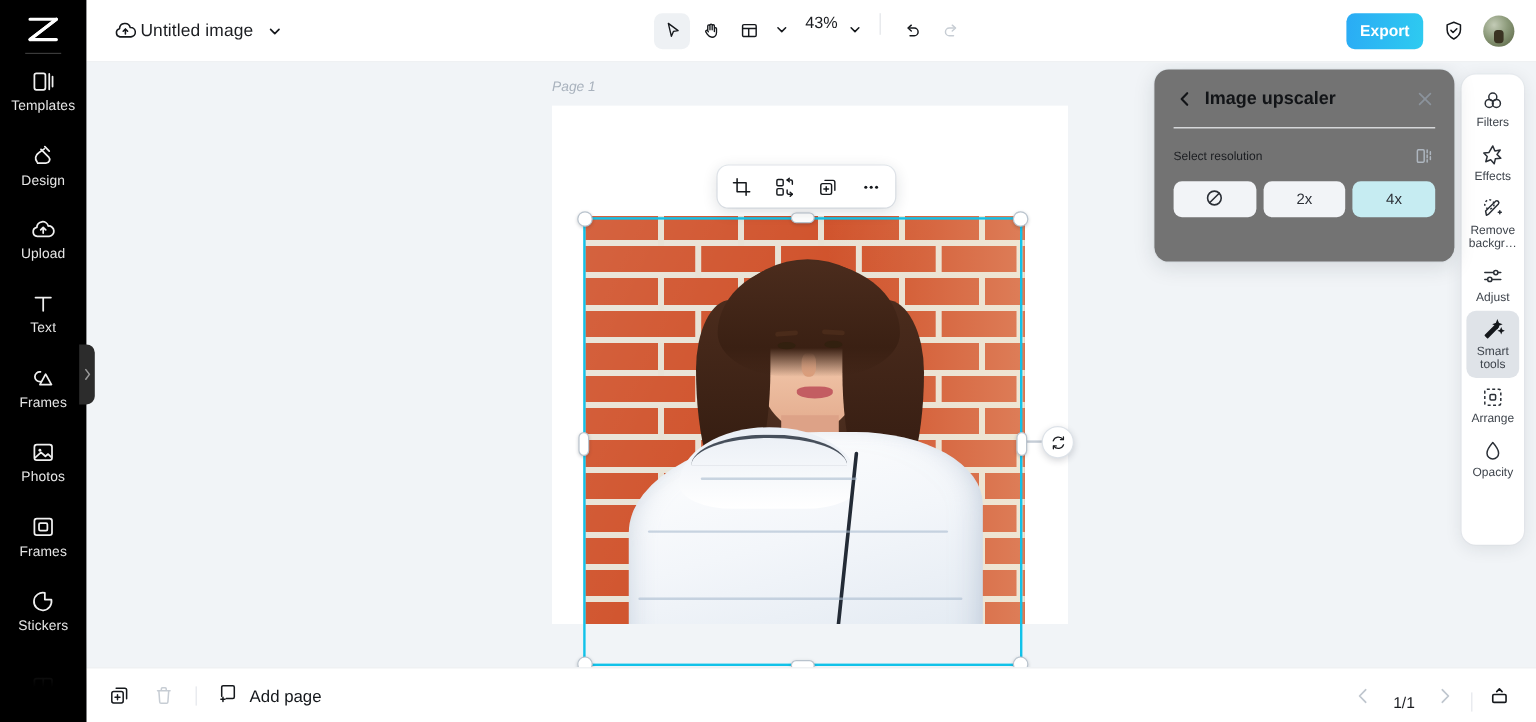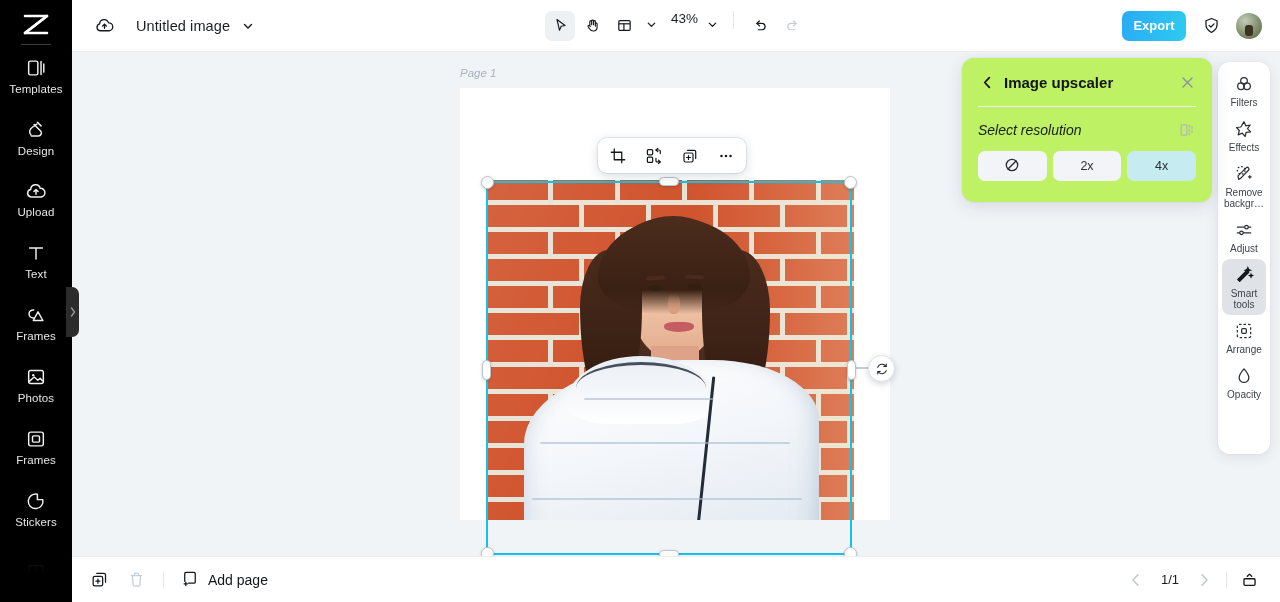--- a/index.html
+++ b/index.html
@@ -44,21 +44,21 @@
 
   
   #topbar {
     position: absolute; left: 72px; top: 0; right: 0; height: 52px;
     background: #fff; border-bottom: 1px solid #eceef1; z-index: 30;
     display: flex; align-items: center;
   }
   #tb-left { display: flex; align-items: center; gap: 0; padding-left: 19px; }
   #tb-cloud { width: 26px; height: 26px; display: flex; align-items: center; justify-content: center; cursor: pointer; }
   #doc-title {
-    font-size: 14.5px; color: #1b1d21; margin-left: 19px; letter-spacing: .1px;
+    font-size: 14.5px; color: #1b1d21; letter-spacing: .1px;
     cursor: text;
   }
   #doc-caret { margin-left: 12px; display: flex; align-items: center; cursor: pointer; }
 
   #tb-center {
     position: absolute; left: 50%; transform: translateX(-50%);
     display: flex; align-items: flex-start; gap: 2px;
   }
   .tb-btn {
     width: 30px; height: 30px; border-radius: 7px; border: none; background: transparent;
@@ -253,33 +253,33 @@
     box-shadow: 0 3px 12px rgba(25,35,50,.16), 0 0 0 1px rgba(230,234,239,.9);
     display:flex; align-items:center; gap:12px; z-index:14;
   }
   .ctx-btn {
     width:24px; height:24px; border:none; background:transparent; cursor:pointer;
     display:flex; align-items:center; justify-content:center;
   }
 
   
   #upscaler {
-    position:absolute; left:962px; top:58px; width:250px; height:144px;
-    background:#bef264; border-radius:12px;
+    position:absolute; left:962px; top:58px; width:250px; height:160px;
+    background:#737373; border-radius:12px;
     box-shadow: 0 4px 18px rgba(25,35,50,.13), 0 0 0 1px rgba(232,236,241,.9);
     z-index:20;
   }
   #up-head { height:48px; display:flex; align-items:center; padding: 0 16px; }
   #up-back { width:18px; height:18px; display:flex; align-items:center; justify-content:center; cursor:pointer; }
   #up-title { font-size:15px; font-weight:700; color:#121417; margin-left:8px; }
   #up-close { margin-left:auto; width:18px; height:18px; display:flex; align-items:center; justify-content:center; cursor:pointer; }
   #up-rule { height:1px; background:#eef0f3; margin: 0 16px; }
   #up-body { padding: 14px 16px 0 16px; }
   #up-row { display:flex; align-items:center; }
-  #up-sub { font-size:14px; color:#1b1d21; font-weight:400;font-style:italic; }
+  #up-sub { font-size:10px; color:#1b1d21; font-weight:400; }
   #up-compare { margin-left:auto; width:18px; height:18px; display:flex; align-items:center; justify-content:center; cursor:pointer; }
   #up-opts { display:flex; gap:6px; margin-top:12px; }
   .up-opt {
     width: 74px; height:30px; border-radius:7px; border:none;
     background:#f2f4f7; color:#2b2f36; font-size:12.5px;
     font-family:"Liberation Sans", sans-serif; cursor:pointer;
     display:flex; align-items:center; justify-content:center;
   }
   .up-opt.selected { background:#c6ecf2; }
 
@@ -309,21 +309,21 @@
   #bb-left { display:flex; align-items:center; padding-left:14px; gap:11px; }
   .bb-btn {
     width:26px; height:26px; border:none; background:transparent; cursor:pointer;
     display:flex; align-items:center; justify-content:center;
   }
   .bb-sep { width:1px; height:16px; background:#e4e7eb; margin: 0 3px; }
   #addpage {
     display:flex; align-items:center; gap:9px; cursor:pointer; padding-left:3px;
   }
   #addpage-lb { font-size:14px; color:#14171b; }
-  #bb-right { margin-left:auto; display:flex; align-items:center; padding-right:18px; gap:6px; }
+  #bb-right { margin-left:auto; display:flex; align-items:flex-end; padding-right:18px; gap:6px; }
   #pg-ind { font-size:13px; color:#1b1d21; min-width:30px; text-align:center; }
 </style>
 </head>
 <body>
 
 <div id="app">
 
   <div id="left-rail">
     <div id="rail-logo">
       <svg width="30" height="24" viewBox="0 0 30 24" fill="none">

